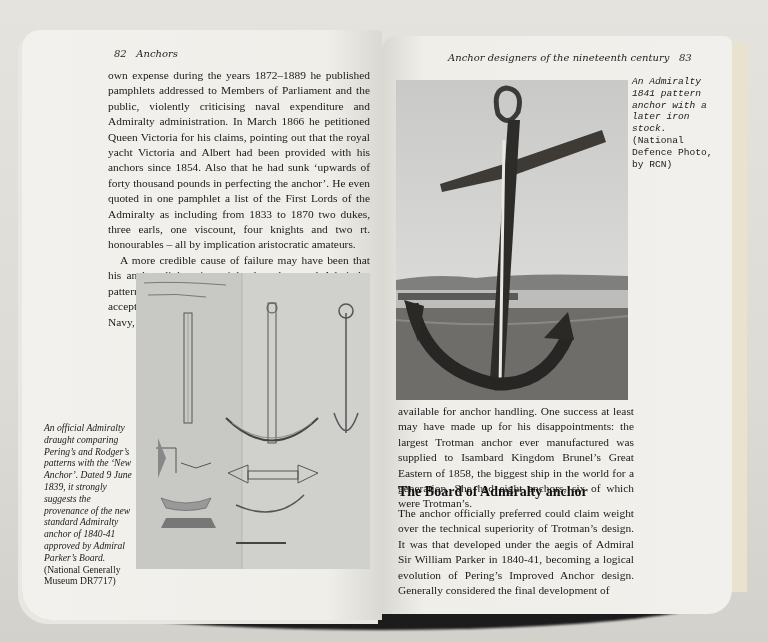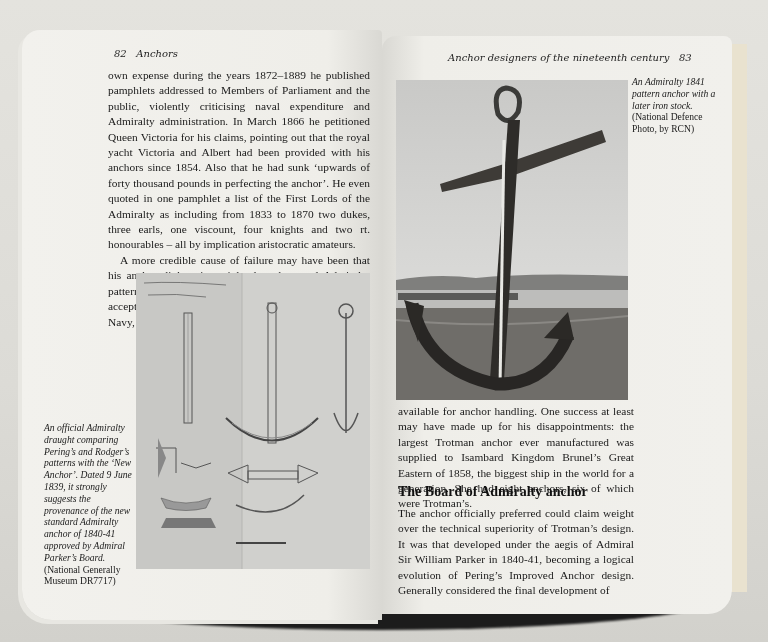--- a/index.html
+++ b/index.html
@@ -129,21 +129,21 @@
       <path d="M110 8 Q96 10 102 34 Q112 48 122 32 Q128 10 110 8 Z" fill="none" stroke="#3a3a38" stroke-width="5"></path>
       <path d="M44 104 L108 84 L206 50 L210 62 L110 98 L46 112 Z" fill="#3e3b37"></path>
       <path d="M112 40 L124 40 L108 300 L94 300 Z" fill="#2e2c29"></path>
       <path d="M104 308 L108 60" stroke="#e8e8e4" stroke-width="3"></path>
       <path d="M16 224 Q30 290 100 304 Q150 306 172 255" fill="none" stroke="#282624" stroke-width="13"></path>
       <path d="M8 220 L28 226 L22 262 Z" fill="#2b2926"></path>
       <path d="M148 258 L172 232 L178 260 Z" fill="#2b2926"></path>
     </svg>
   </div>
 
-  <div class="caption" style="left:250px; top:40px; width:84px;">
+  <div class="caption" style="left:250px; top:40px; width:84px;font-family:Liberation Mono, monospace;">
     <span class="it">An Admiralty 1841 pattern anchor with a later iron stock.</span>
     <span>(National Defence Photo, by RCN)</span>
   </div>
 
   <div class="body-text" style="left:16px; top:368px; width:236px;">
     <p>available for anchor handling. One success at least may have made up for his disappointments: the largest Trotman anchor ever manufactured was supplied to Isambard Kingdom Brunel’s Great Eastern of 1858, the biggest ship in the world for a generation. She had eight anchors, six of which were Trotman’s.</p>
   </div>
 
   <div class="heading" style="left:16px; top:448px;">The Board of Admiralty anchor</div>
 

